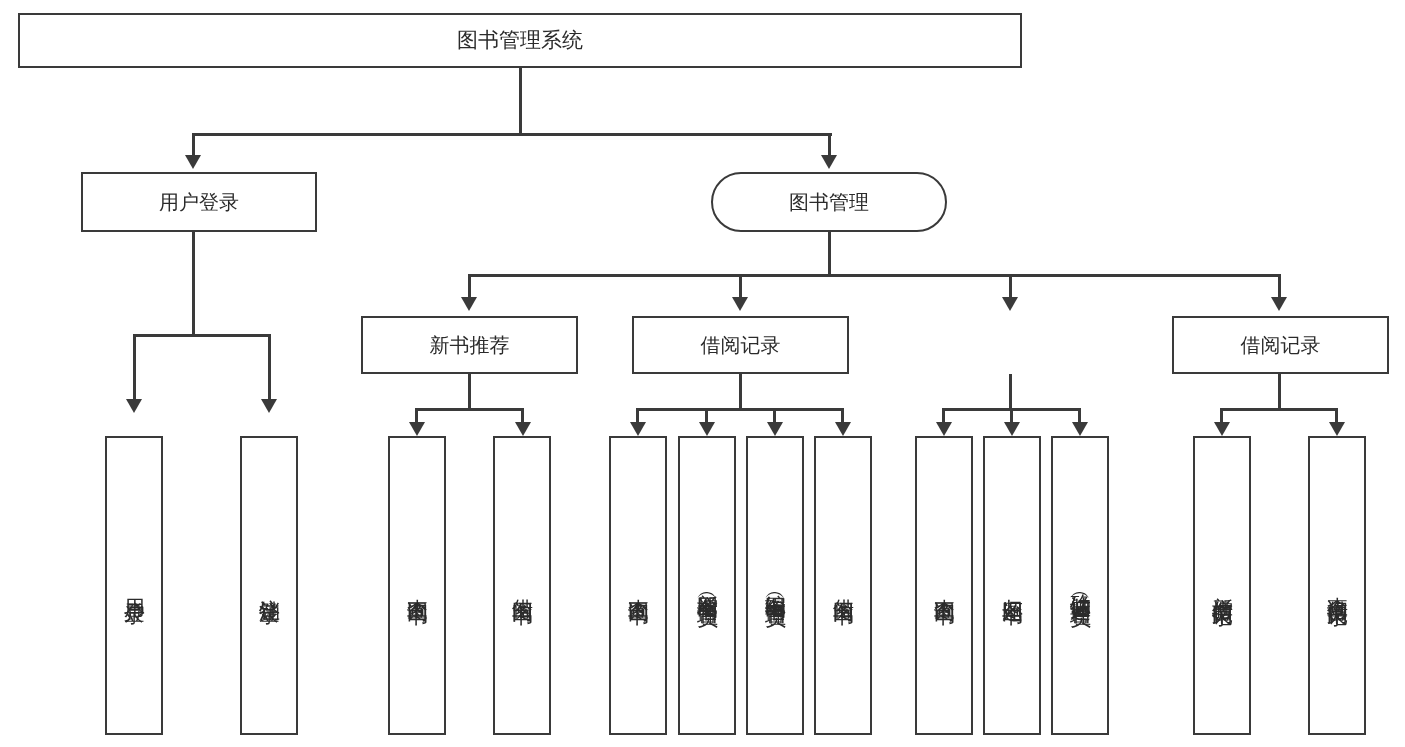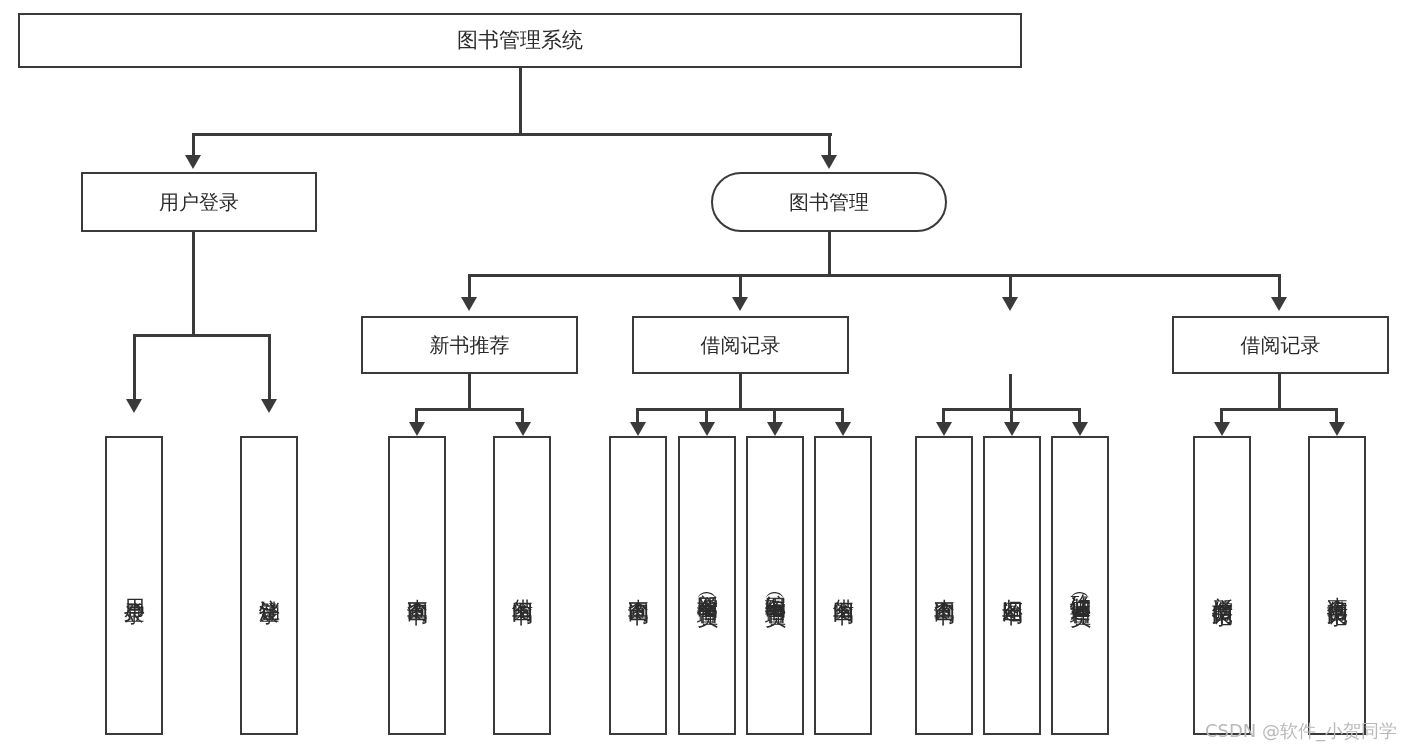--- a/index.html
+++ b/index.html
@@ -207,15 +207,14 @@
     <span class="vtext">确认归还（管理员）</span>
   </div>
 
   <div class="leaf" style="left:1193px; top:436px; width:58px; height:299px;">
     <span class="vtext">新增借阅记录</span>
   </div>
   <div class="leaf" style="left:1308px; top:436px; width:58px; height:299px;">
     <span class="vtext">查询借阅记录</span>
   </div>
 
-  <div id="watermark">CSDN @软件_小贺同学</div>
 
 </div>
 
 </body></html>

